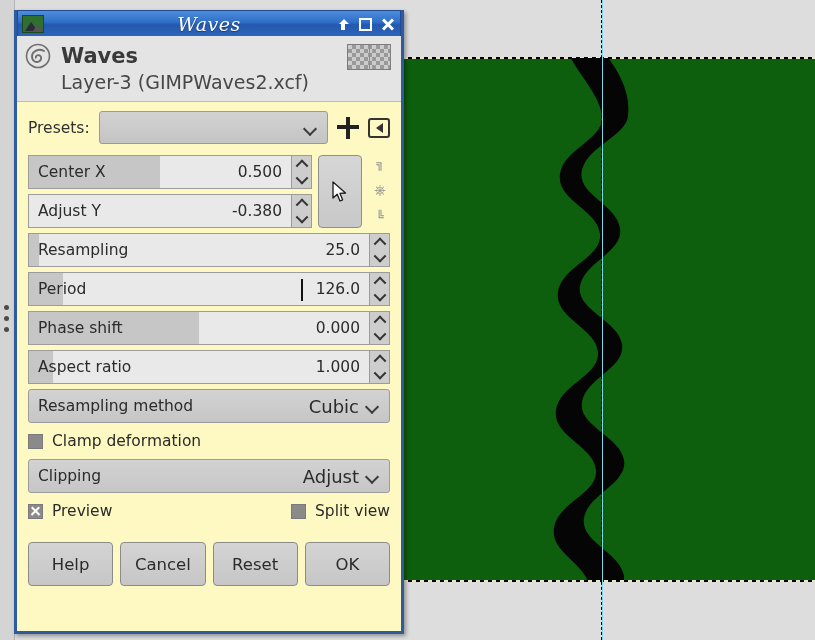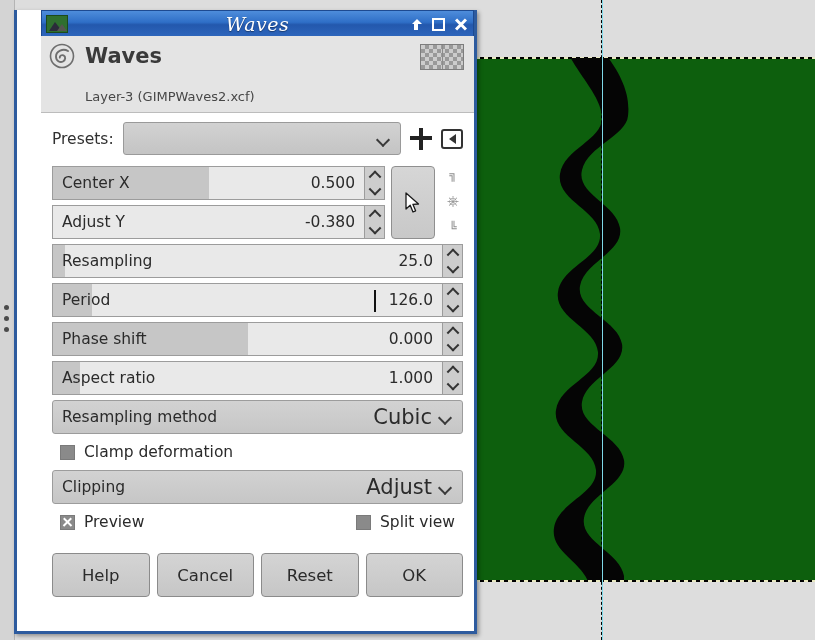--- a/index.html
+++ b/index.html
@@ -59,28 +59,27 @@
     display: flex; flex-direction: column; gap: 6px;
   }
   #dock-grip .dots i {
     display: block; width: 5px; height: 5px; border-radius: 50%;
     background: #4b4b4b;
   }
 
   
   #dialog {
     position: absolute; left: 14px; top: 10px;
-    width: 463px; height: 624px;
+    width: 390px; height: 624px;
     z-index: 10;
     border: 3px solid #2d5b9e;
     border-top: none;
     box-sizing: border-box;
-    background: #ffffff;
+    background: #fef9c3;
     box-shadow: 2px 2px 4px rgba(0,0,0,.35);
-    padding-left: 24px;
   }
 
   
   #titlebar {
     height: 26px;
     background: linear-gradient(180deg,#4e8ddb 0%,#2f6fc7 45%,#2358ad 55%,#2d65bb 100%);
     display: flex; align-items: center;
     position: relative;
     border: 1px solid #1d4a91;
     border-bottom: none;
@@ -138,22 +137,22 @@
   }
   #dlg-header .row1 { display: flex; align-items: center; gap: 10px; }
   .gimp-logo {
     width: 26px; height: 26px; flex: none;
   }
   #dlg-title {
     font-size: 21px; font-weight: bold; color: #3a3a3a;
     font-family: "DejaVu Sans","Liberation Sans",sans-serif;
   }
   #dlg-subtitle {
-    margin-left: 36px; margin-top: 20px;
-    font-size: 13px; color: #474747;
+    margin-left: 36px; margin-top: 2px;
+    font-size: 19px; color: #474747;
   }
   #layer-thumb {
     position: absolute; right: 10px; top: 8px;
     width: 42px; height: 24px;
     border: 1px solid #7d7d7d;
     background-image:
       linear-gradient(45deg,#999 25%,transparent 25%,transparent 75%,#999 75%),
       linear-gradient(45deg,#999 25%,#ccc 25%,#ccc 75%,#999 75%);
     background-size: 8px 8px;
     background-position: 0 0, 4px 4px;
@@ -264,24 +263,24 @@
   .combo-row {
     height: 34px;
     border: 1px solid #9c9c9c; border-radius: 3px;
     background: linear-gradient(180deg,#d2d2d2,#c6c6c6);
     display: flex; align-items: center;
     padding: 0 9px; box-sizing: border-box;
     margin-bottom: 3px;
     gap: 8px;
   }
   .combo-row .c-lbl { font-size: 15.5px; color: #2b2b2b; flex: 1; }
-  .combo-row .c-val { font-size: 21px; color: #2b2b2b; text-align: center; }
-
-  
-  .check-row { display: flex; align-items: center; gap: 9px; height: 30px; margin: 3px 8px; }
+  .combo-row .c-val { font-size: 18px; color: #2b2b2b; text-align: center; }
+
+  
+  .check-row { display: flex; align-items: center; gap: 9px; height: 30px; margin: 3px 0; }
   .cbox {
     width: 13px; height: 13px; flex: none;
     background: #8a8a8a;
     border: 1px solid #7a7a7a;
     position: relative;
   }
   .cbox.checked { background: #8a8a8a; }
   .cbox.checked::before, .cbox.checked::after {
     content: ""; position: absolute; left: 1px; top: 5px; width: 11px; height: 2.4px; background: #fff;
   }

